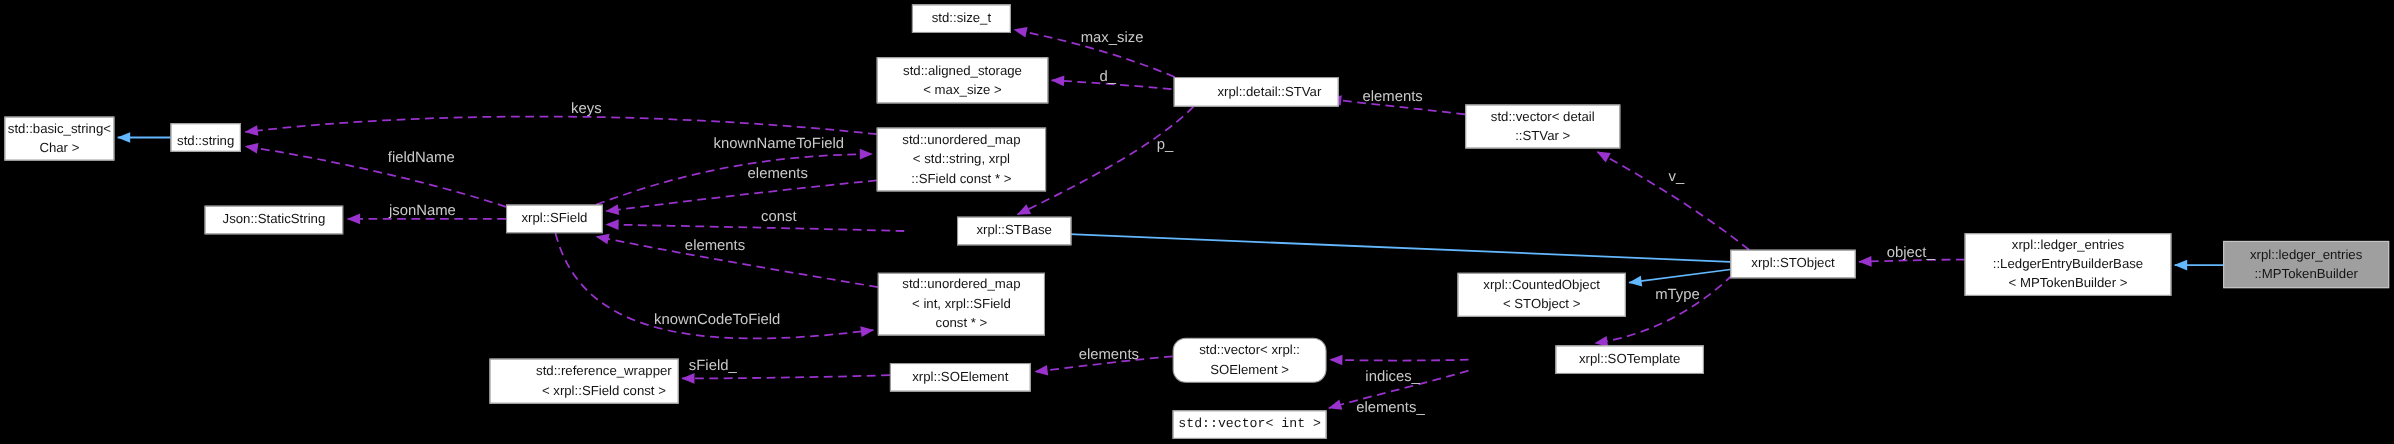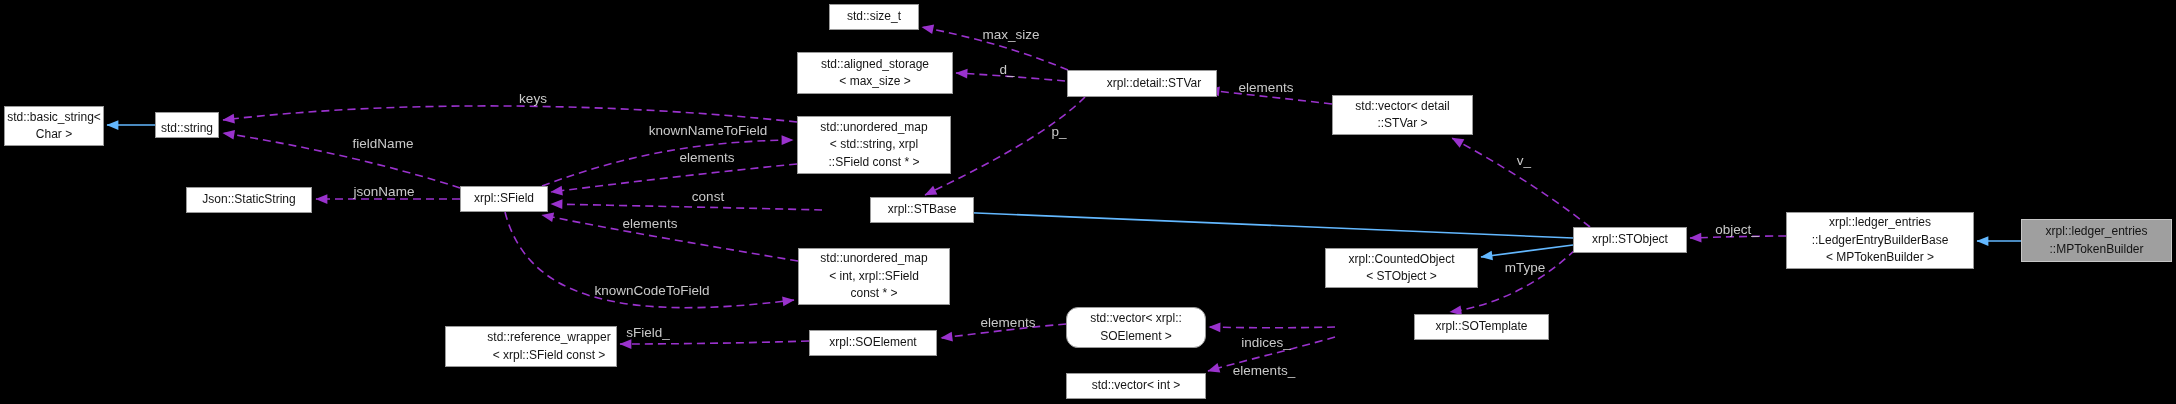--- a/index.html
+++ b/index.html
@@ -131,21 +131,21 @@
         <div>xrpl::CountedObject</div>
         <div>&lt; STObject &gt;</div>
       </div>
       <div class="node" style="left: 1414px; top: 314px; width: 135px; height: 26px;">
         <div>xrpl::SOTemplate</div>
       </div>
       <div class="node" style="left: 1066px; top: 307px; width: 140px; height: 41px; border-radius: 12px;">
         <div>std::vector&lt; xrpl::</div>
         <div>SOElement &gt;</div>
       </div>
-      <div class="node" style="left: 1066px; top: 373px; width: 140px; height: 26px;">
+      <div class="node" style="left: 1066px; top: 373px; width: 140px; height: 26px; font-family: Liberation Mono, monospace;">
         <div>std::vector&lt; int &gt;</div>
       </div>
       <div class="node" style="left: 1786px; top: 212px; width: 188px; height: 57px;">
         <div>xrpl::ledger_entries</div>
         <div>::LedgerEntryBuilderBase</div>
         <div>&lt; MPTokenBuilder &gt;</div>
       </div>
       <div class="node highlight" style="left: 2021px; top: 219px; width: 151px; height: 43px;">
         <div>xrpl::ledger_entries</div>
         <div>::MPTokenBuilder</div>

